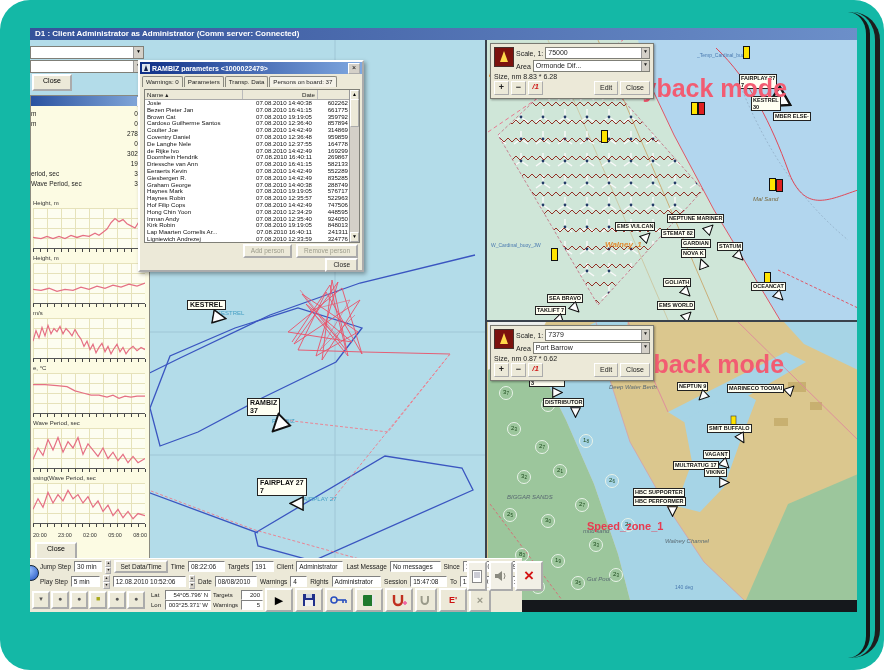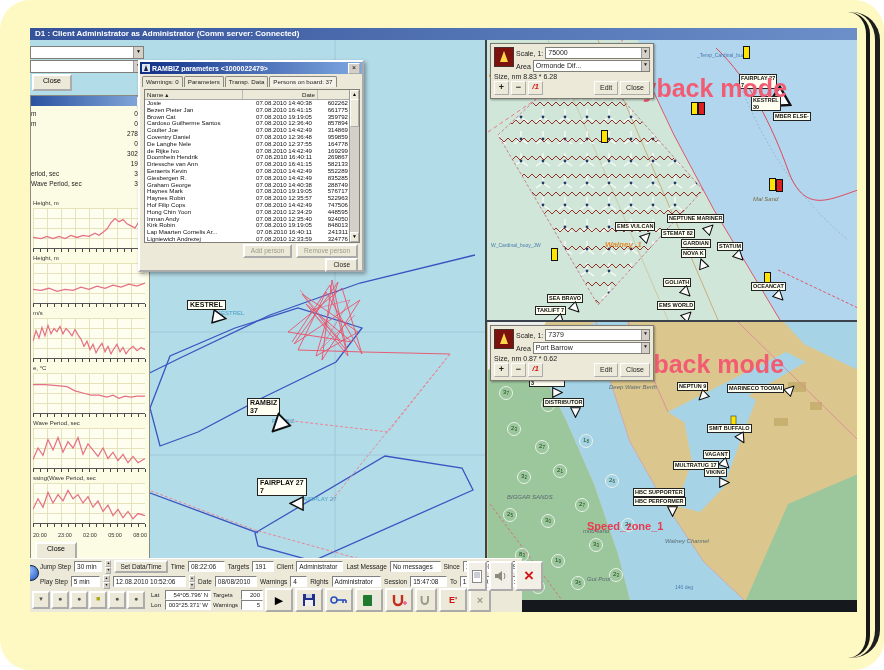--- a/index.html
+++ b/index.html
@@ -1,16 +1,16 @@
 <!DOCTYPE html>
 <html><head>
 <meta charset="utf-8">
 <style>
   html,body{margin:0;padding:0;background:#ffffff;font-family:"Liberation Sans",sans-serif;}
-  .frame{position:relative;width:884px;height:670px;background:#fef9c3;border-radius:30px;overflow:hidden;}
+  .frame{position:relative;width:884px;height:670px;background:#14b8a6;border-radius:30px;overflow:hidden;}
   .deco{position:absolute;top:12px;bottom:12px;border-radius:28px;pointer-events:none;}
   .deco1{right:4px;width:52px;border-right:5px solid #1e1e1e;}
   .deco2{right:14px;width:40px;border-right:4px solid #171717;}
   .app{position:absolute;left:30px;top:28px;width:827px;height:584px;background:#20242a;overflow:hidden;}
   .titlebar{height:12px;background:linear-gradient(90deg,#35539b,#6c8fc9);color:#fff;font-size:8px;font-weight:bold;line-height:12px;padding-left:5px;overflow:hidden;}
   .main{position:absolute;top:12px;left:0;right:0;bottom:0;background:#15181c;}
 
   
   .center-map{position:absolute;left:0;top:0;width:457px;height:518px;background:#b3dce9;overflow:hidden;z-index:10;}
   .center-map svg.layer{position:absolute;left:0;top:0;}

